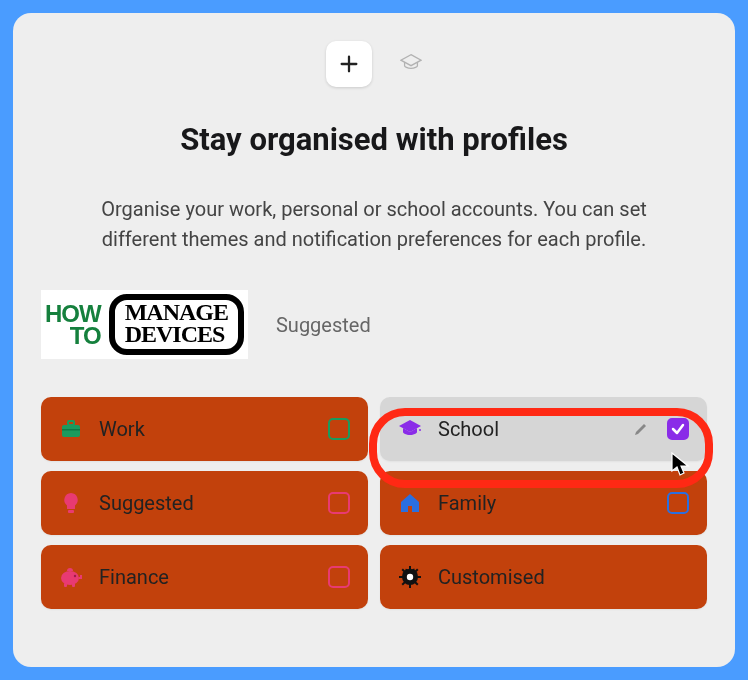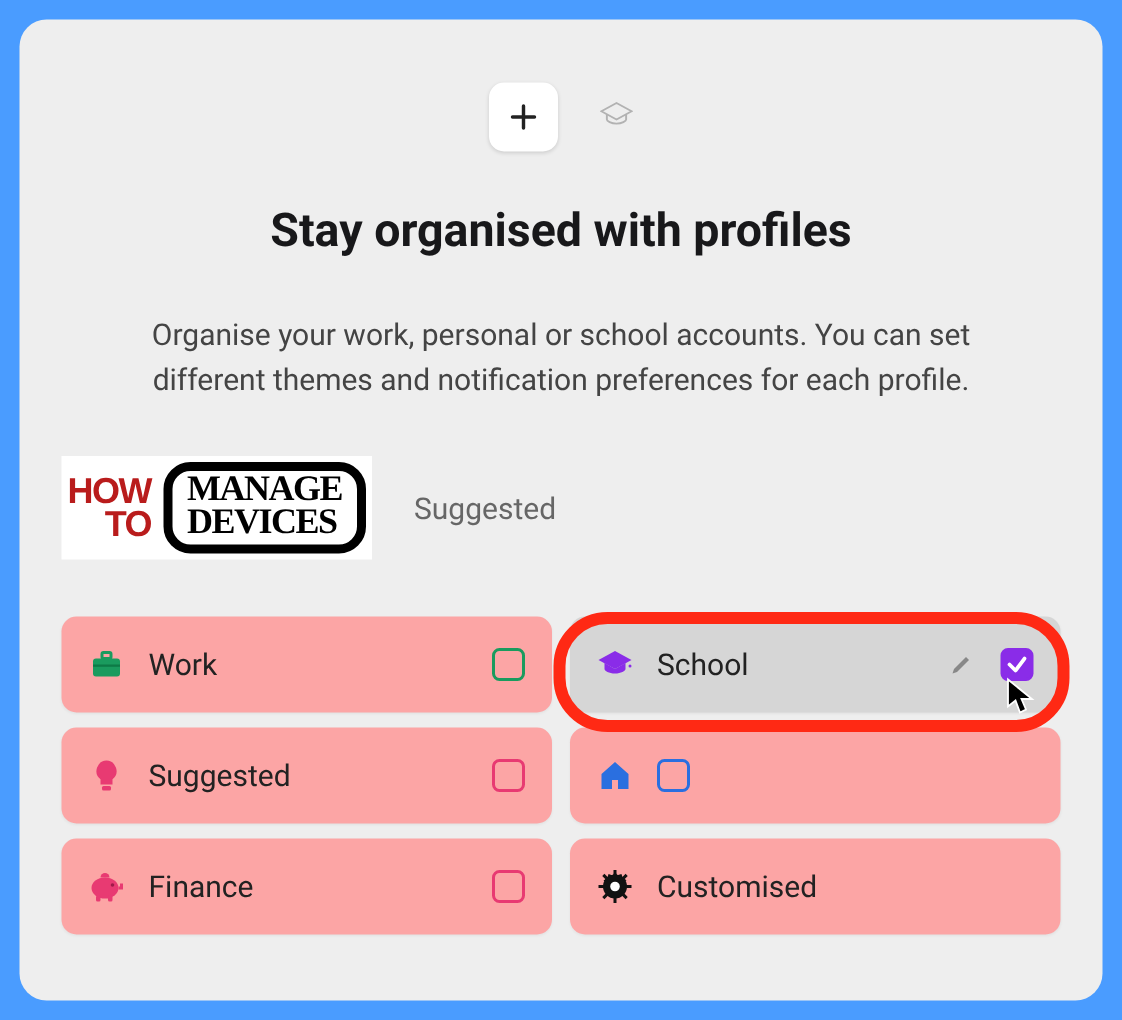--- a/index.html
+++ b/index.html
@@ -7,21 +7,21 @@
     body {
       font-family: -apple-system, BlinkMacSystemFont, "Segoe UI", Roboto, sans-serif;
       background: #4a9cff;
       padding: 13px;
     }
     .card {
       background: #eeeeee;
       border-radius: 18px;
       width: 100%;
       height: 100%;
-      padding: 42px 28px 0 28px;
+      padding: 28px 28px 0 28px;
       position: relative;
       overflow: hidden;
     }
     .top-icons {
       display: flex;
       align-items: center;
       justify-content: center;
       gap: 28px;
       margin-bottom: 34px;
     }
@@ -64,21 +64,21 @@
       align-items: center;
       background: #fff;
       padding: 4px 4px;
       gap: 8px;
     }
     .logo-left {
       font-family: Arial, sans-serif;
       font-weight: 900;
       font-size: 24px;
       line-height: 0.9;
-      color: #b91c1c;
+      color: #15803d;
       text-align: right;
       letter-spacing: -1px;
     }
     .logo-box {
       border: 6px solid #000;
       border-radius: 18px;
       padding: 2px 10px 4px 10px;
       font-family: Liberation Serif, serif;
       font-weight: 900;
       font-size: 24px;
@@ -101,21 +101,21 @@
       font-size: 20px;
       color: #666;
       margin-left: 28px;
     }
     .grid {
       display: grid;
       grid-template-columns: 1fr 1fr;
       gap: 10px 12px;
     }
     .tile {
-      background: #fca5a5;
+      background: #c2410c;
       border-radius: 10px;
       height: 64px;
       display: flex;
       align-items: center;
       padding: 0 18px;
       box-shadow: 0 1px 2px rgba(0,0,0,0.05);
       position: relative;
       cursor: pointer;
     }
     .tile.selected {
@@ -236,20 +236,21 @@
       <span class="tile-label">Suggested</span>
       <span class="checkbox pink"></span>
     </div>
 
     <div class="tile">
       <span class="tile-icon">
         <svg viewBox="0 0 24 24">
             <path d="M3 11 L12 3 L21 11 V21 H14 V15 H10 V21 H3 Z" fill="#2a6fe0"></path>
           </svg>
       </span>
+      <span class="tile-label">Family</span>
       <span class="checkbox blue"></span>
     </div>
 
     <div class="tile">
       <span class="tile-icon">
         <svg viewBox="0 0 24 24">
             <ellipse cx="11" cy="13" rx="9" ry="7" fill="#e83a72"></ellipse>
             <rect x="5" y="18" width="3" height="4" rx="1" fill="#e83a72"></rect>
             <rect x="13" y="18" width="3" height="4" rx="1" fill="#e83a72"></rect>
             <circle cx="16" cy="11" r="1.2" fill="#a01b4a"></circle>

